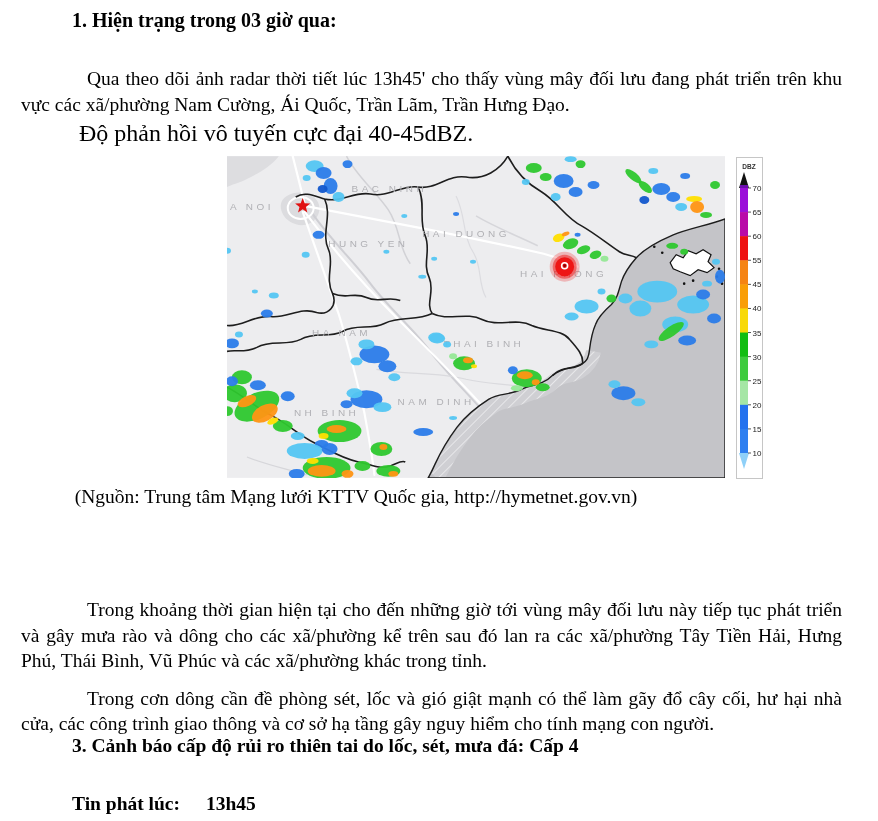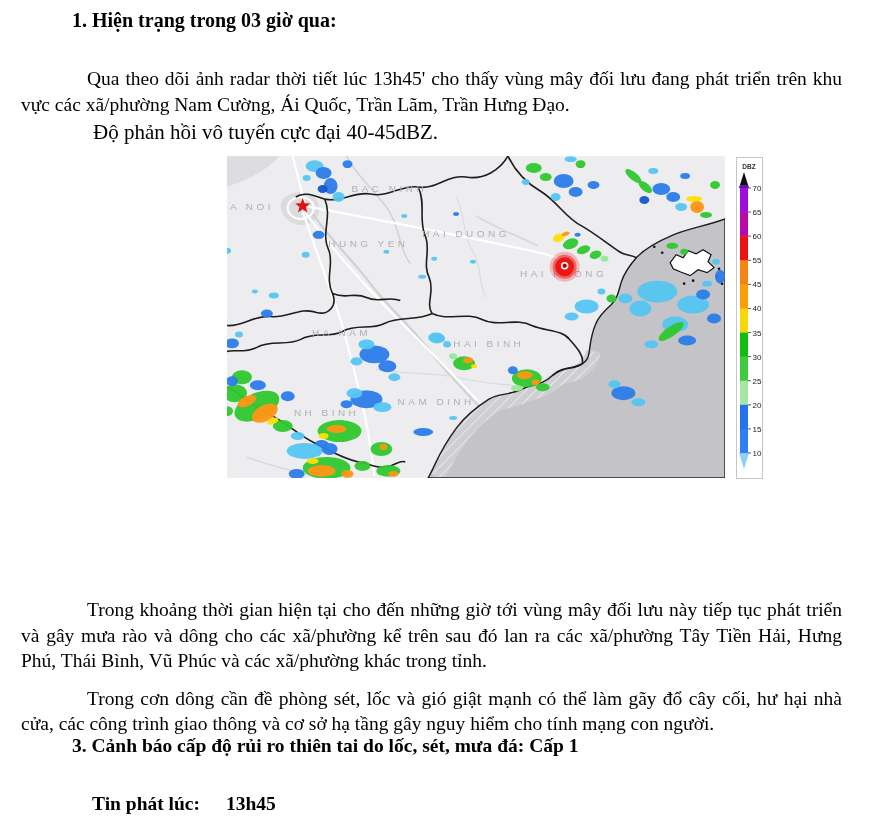--- a/index.html
+++ b/index.html
@@ -2,21 +2,21 @@
 <html><head>
 <meta charset="utf-8">
 <style>
   html,body{margin:0;padding:0;background:#fff;}
   .page{position:relative;width:878px;height:821px;background:#fff;overflow:hidden;
         font-family:"Liberation Serif","DejaVu Serif",serif;color:#000;}
   .hd{position:absolute;left:72px;font-size:20px;font-weight:bold;white-space:nowrap;}
   .body-par{position:absolute;left:9px;width:845px;font-size:19.5px;line-height:25.5px;
             text-align:justify;}
   .body-par p{margin:12px;text-indent:66px;}
-  .single-line{position:absolute;left:93px;font-size:21px;white-space:nowrap;}
+  .single-line{position:absolute;left:79px;font-size:24px;white-space:nowrap;}
   .figure-wrap{position:absolute;left:227px;top:156px;width:533px;height:322px;}
   .caption-block{position:absolute;left:0;top:483px;width:712px;text-align:center;
                  font-size:19.5px;line-height:27px;}
   .sec3-line{position:absolute;left:72px;font-size:19.5px;white-space:nowrap;}
   .sec3-line .lbl{font-weight:bold;}
   .tab-gap{display:inline-block;width:26px;}
   svg text.maplabel{font-family:"Liberation Sans","DejaVu Sans",sans-serif;
     fill:#b0b0b4;font-size:10px;letter-spacing:3.5px;}
   svg text.cbtick{font-family:"Liberation Sans","DejaVu Sans",sans-serif;
     fill:#222;font-size:8px;}
@@ -255,28 +255,29 @@
         <line x1="12" y1="247.8181818181818" x2="15" y2="247.8181818181818" stroke="#555" stroke-width="1"></line>
         <text x="16.5" y="250.8181818181818" class="cbtick">20</text>
         <line x1="12" y1="271.9090909090909" x2="15" y2="271.9090909090909" stroke="#555" stroke-width="1"></line>
         <text x="16.5" y="274.9090909090909" class="cbtick">15</text>
         <line x1="12" y1="296" x2="15" y2="296" stroke="#555" stroke-width="1"></line>
         <text x="16.5" y="299" class="cbtick">10</text>
       </svg>
   </div>
 
   <div class="caption-block">
+    <div>(Nguồn: Trung tâm Mạng lưới KTTV Quốc gia, http://hymetnet.gov.vn)</div>
   </div>
 
 
   <div class="body-par" style="top:585px;">
     <p>Trong khoảng thời gian hiện tại cho đến những giờ tới vùng mây đối lưu này tiếp tục phát triển và gây mưa rào và dông cho các xã/phường kể trên sau đó lan ra các xã/phường Tây Tiền Hải, Hưng Phú, Thái Bình, Vũ Phúc và các xã/phường khác trong tỉnh.</p>
     <p>Trong cơn dông cần đề phòng sét, lốc và gió giật mạnh có thể làm gãy đổ cây cối, hư hại nhà cửa, các công trình giao thông và cơ sở hạ tầng gây nguy hiểm cho tính mạng con người.</p>
   </div>
 
-  <div class="sec3-line" style="top:735px;font-weight:bold;">3. Cảnh báo cấp độ rủi ro thiên tai do lốc, sét, mưa đá: Cấp 1</div>
-
-
-  <div class="sec3-line" style="top:793px;font-weight:bold;margin-left:20px;">
+  <div class="sec3-line" style="top:735px;font-weight:bold;">3. Cảnh báo cấp độ rủi ro thiên tai do lốc, sét, mưa đá: Cấp 4</div>
+
+
+  <div class="sec3-line" style="top:793px;font-weight:bold;">
     <span>Tin phát lúc:</span><span class="tab-gap"></span><span>13h45</span>
   </div>
 
 </div>
 
 </body></html>

